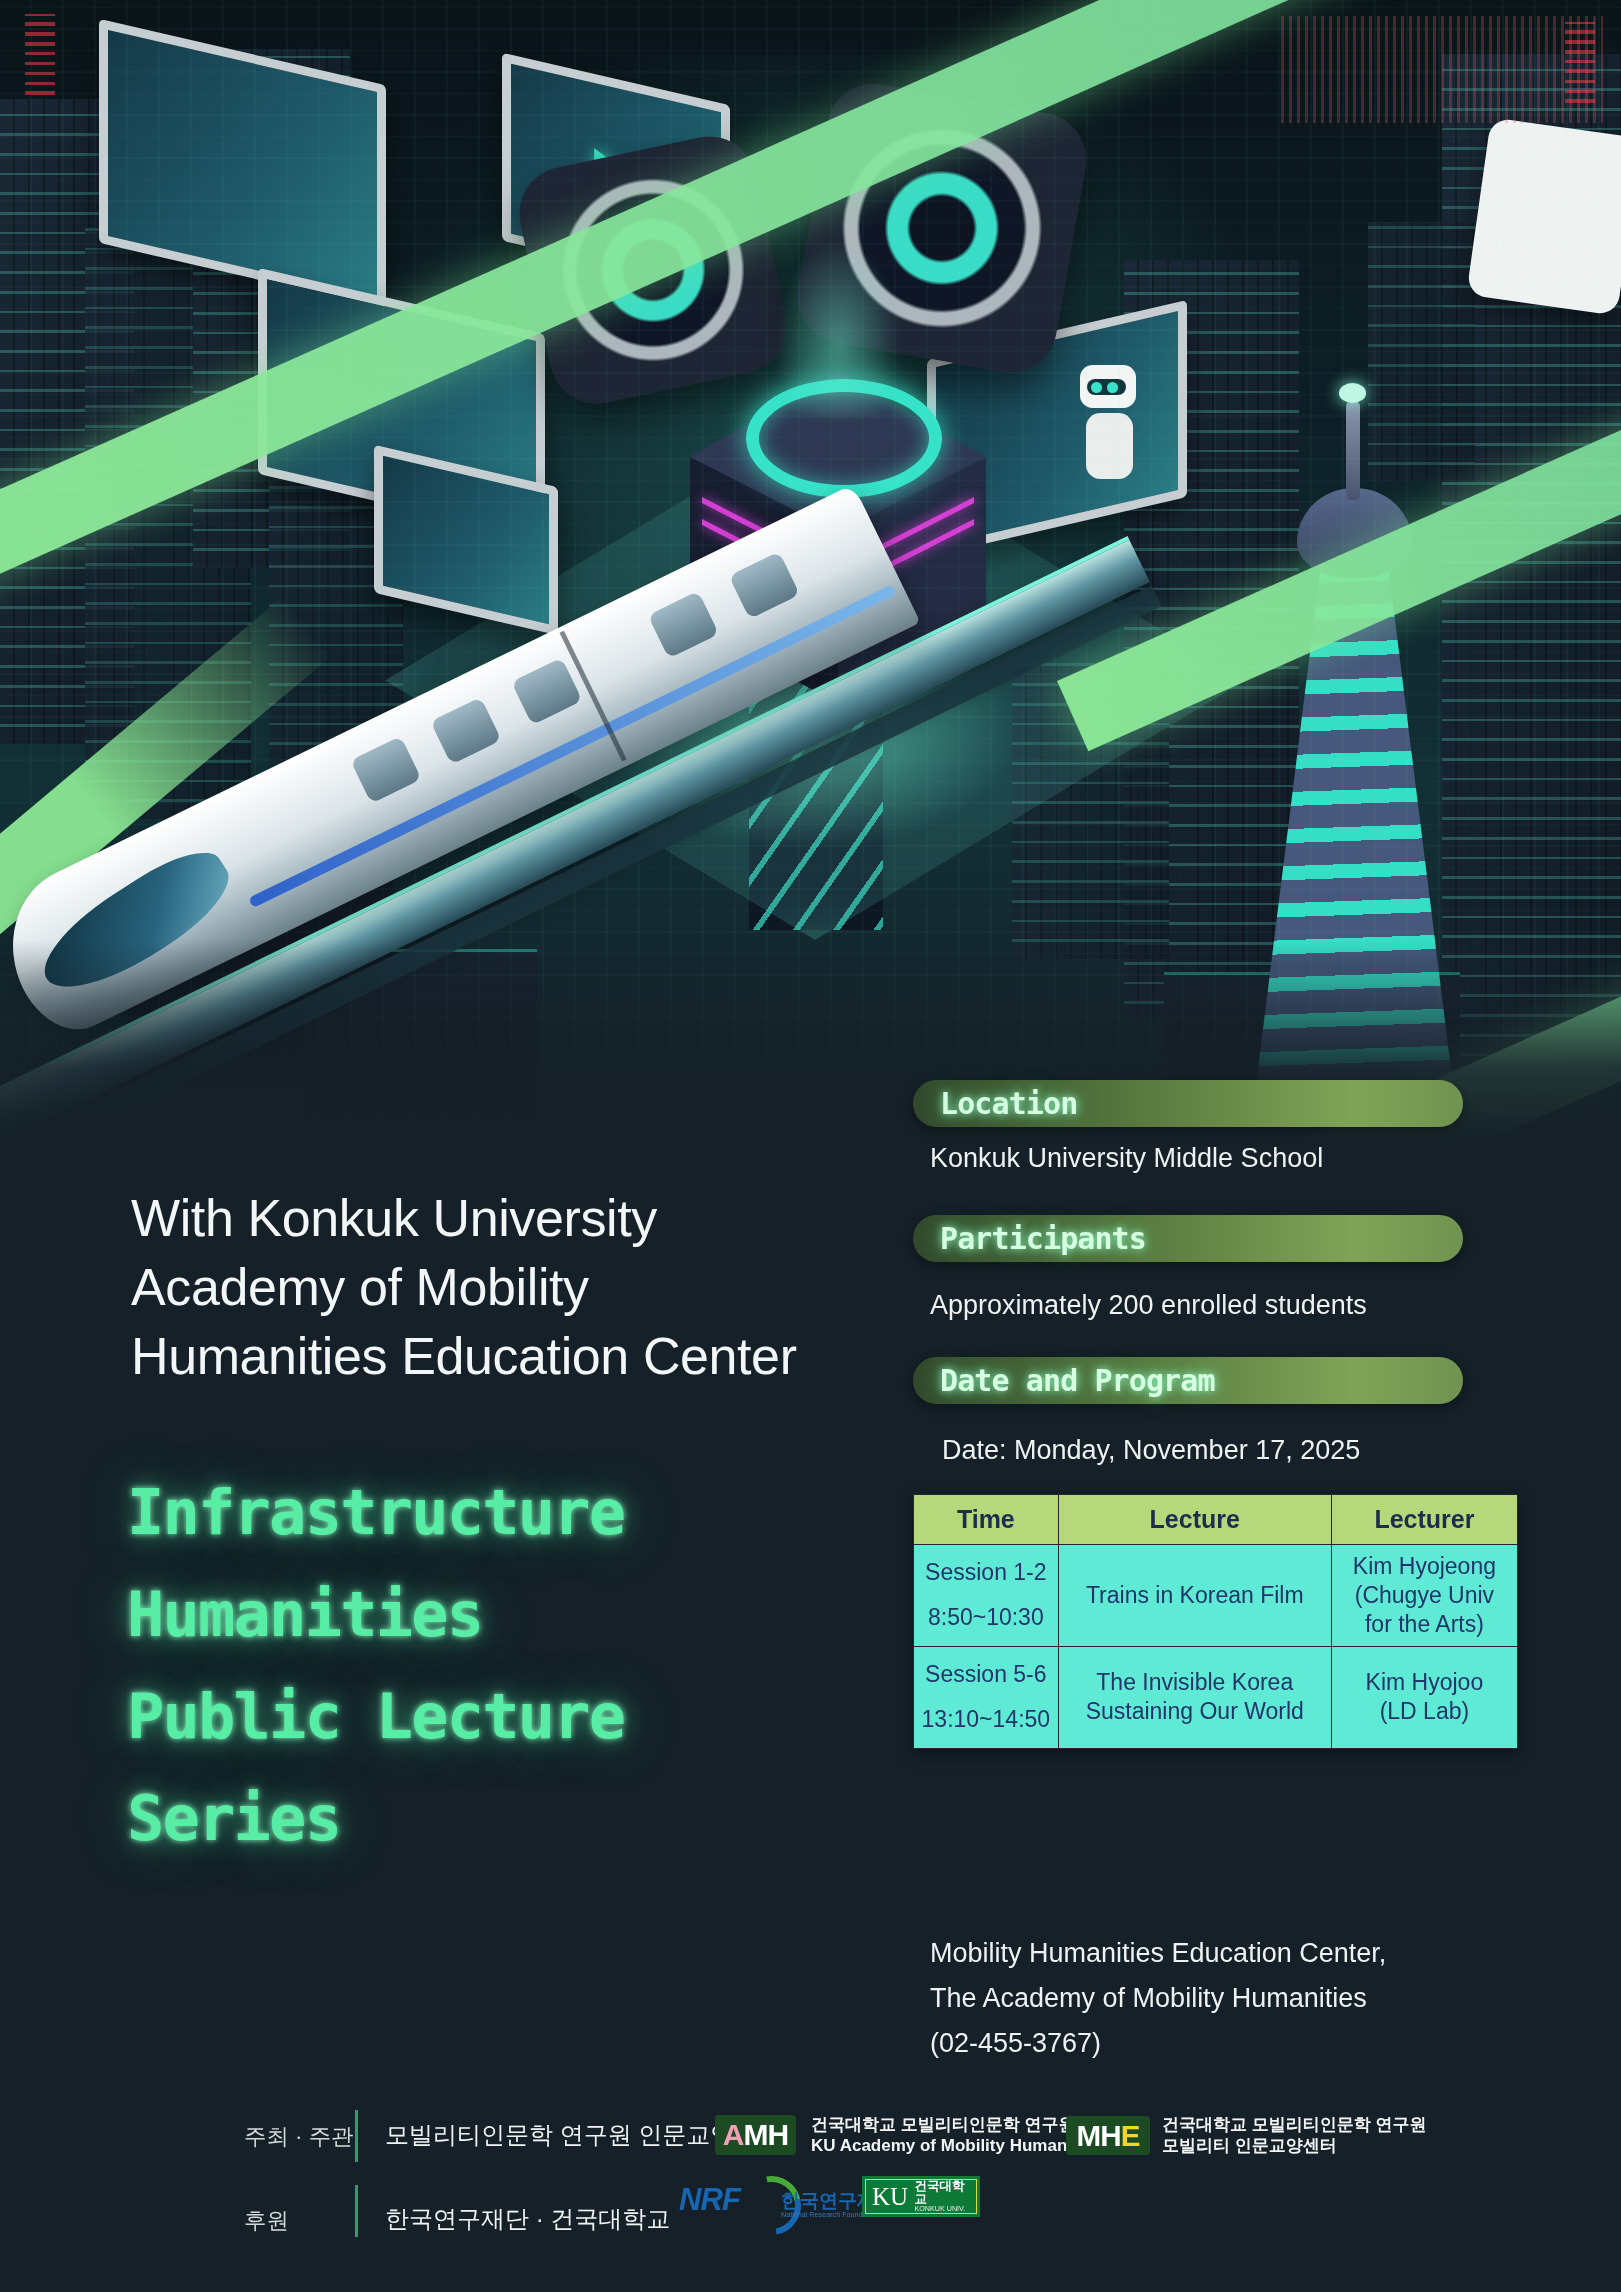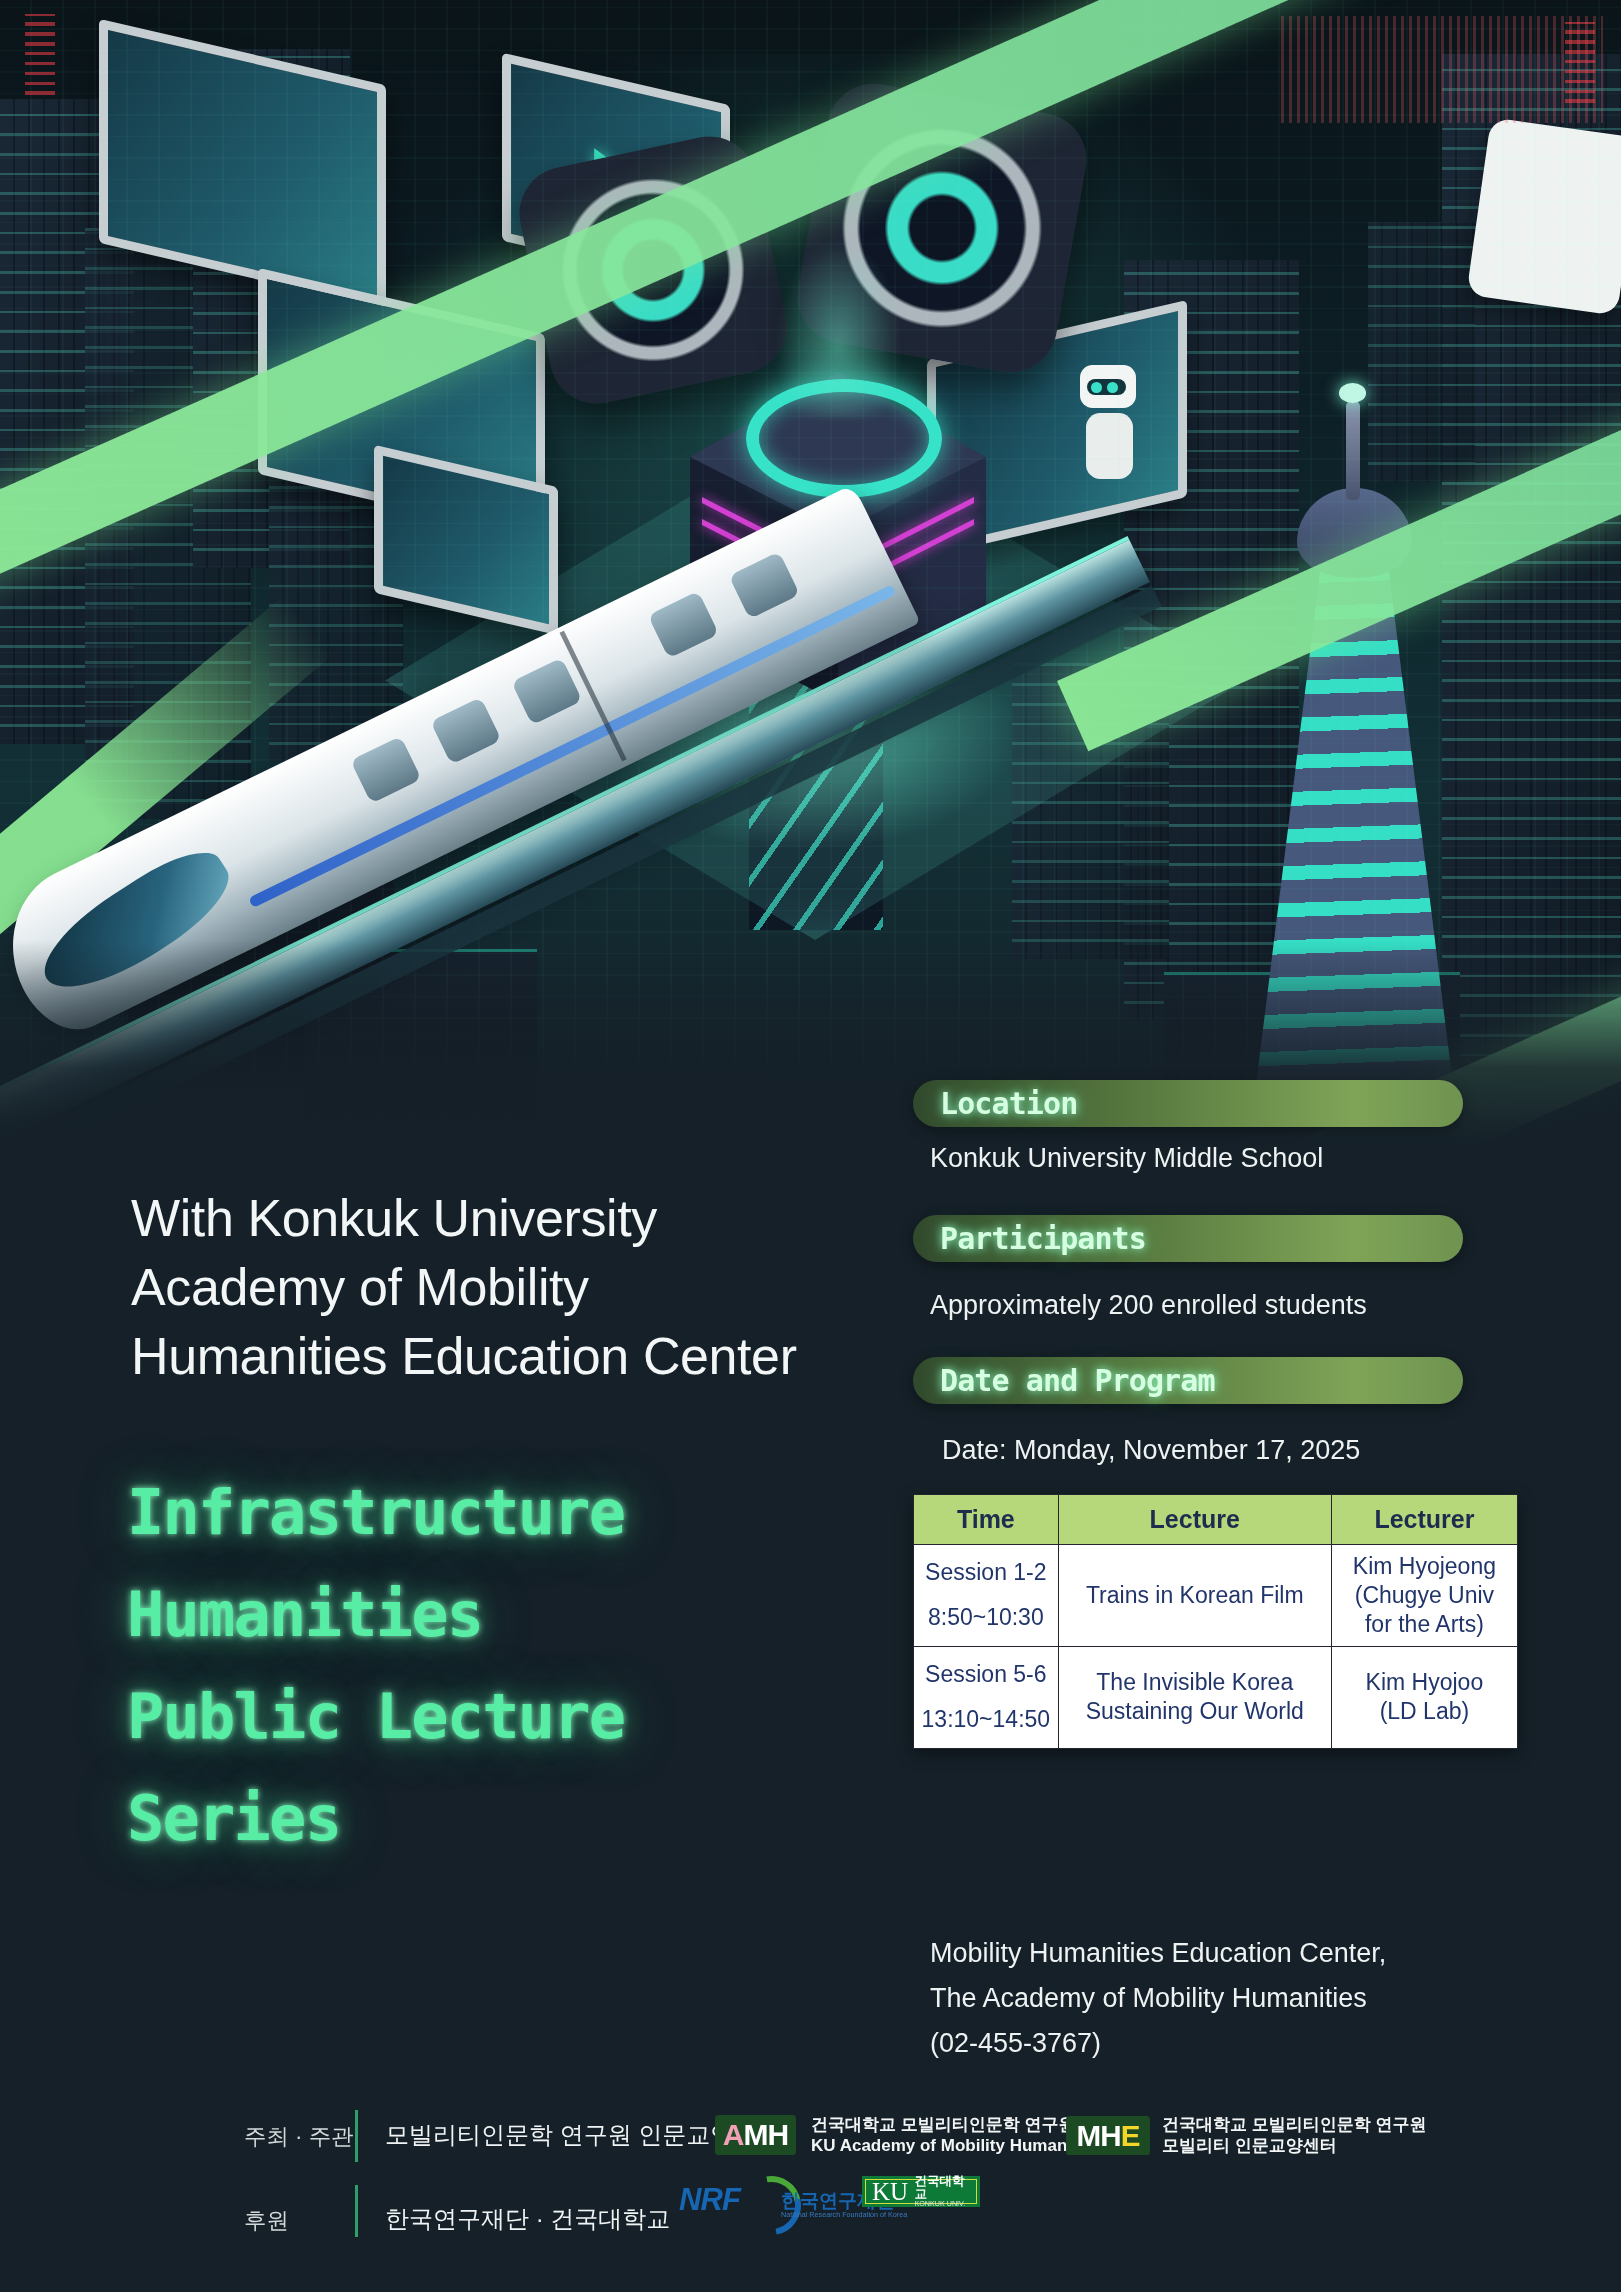--- a/index.html
+++ b/index.html
@@ -101,21 +101,21 @@
         font-weight:bold;font-size:62px;line-height:102px;color:#57eda5;letter-spacing:-1.8px;
         text-shadow:0 0 6.3px rgba(140,255,195,.9),0 0 23px rgba(80,240,165,.55),0 0 57px rgba(80,240,165,.35);}
   .pill{position:absolute;left:913px;width:550px;height:47px;border-radius:24px;
         background:linear-gradient(90deg,#31492c 0%,#597a40 42%,#7fa457 80%,#6f9350 100%);
         box-shadow:0 3.6px 12.5px rgba(0,0,0,.35);}
   .pill span{display:block;padding-left:27px;line-height:47px;font-family:"DejaVu Sans Mono",monospace;
         font-weight:bold;font-size:30px;color:#d6ffe2;letter-spacing:-0.9px;
         text-shadow:0 0 8px rgba(150,255,200,.95),0 0 19.7px rgba(100,240,170,.55);}
   .val{position:absolute;left:930px;color:#eef2f2;font-size:27px;font-weight:400;}
   .schedule{position:absolute;left:913px;top:1494px;width:605px;border-collapse:collapse;
-        table-layout:fixed;background:#ffffff;box-shadow:0 5.4px 16px rgba(0,0,0,.4);}
+        table-layout:fixed;background:#5eead4;box-shadow:0 5.4px 16px rgba(0,0,0,.4);}
   .schedule th,.schedule td{border:1.8px solid #23262f;text-align:center;vertical-align:middle;}
   .schedule th{background:#b6d87b;color:#1e2c4e;font-size:25px;font-weight:bold;height:47px;}
   .schedule td{color:#21356b;font-size:23px;font-weight:500;line-height:29px;padding:5.4px 3.6px;}
   .schedule td span{display:block;}
   .schedule .c-time{width:143px;}
   .schedule .c-lect{width:270px;}
   .schedule .c-lecr{width:184px;}
   .schedule td.time span{padding:8px 0;}
   .r1{height:93px;} .r2{height:111px;} .r3{height:93px;}
   .contact-lines{position:absolute;left:930px;top:1931px;color:#eef2f2;font-size:27px;line-height:45px;}
@@ -133,21 +133,21 @@
         font-size:29.6px;font-weight:bold;letter-spacing:-0.9px;}
   .mhe-box .mh{color:#ffffff;} .mhe-box .e{color:#f3d62a;}
   .logo-lines{position:absolute;color:#f4f6f6;font-size:17px;font-weight:bold;line-height:20.6px;}
   .nrf-text{position:absolute;left:679px;top:2182px;color:#1766b2;font-size:31px;font-weight:bold;
         font-style:italic;letter-spacing:-0.9px;}
   .nrf-swoosh{position:absolute;left:742px;top:2176px;width:47px;height:47px;border-radius:50%;
         border:6.3px solid transparent;border-top-color:#49a838;border-right-color:#1766b2;
         transform:rotate(35deg);}
   .nrf-name{position:absolute;left:781px;top:2188px;color:#1766b2;font-size:19px;font-weight:bold;}
   .nrf-cap{position:absolute;left:781px;top:2210px;color:#3a7abf;font-size:7.2px;}
-  .ku-box{position:absolute;left:862px;top:2176px;width:118px;height:31px;background:#0e7a38;
+  .ku-box{position:absolute;left:862px;top:2176px;width:118px;height:41px;background:#0e7a38;
         padding:2.7px;box-sizing:border-box;}
   .ku-inner{border:1.8px solid #cfe03e;height:100%;box-sizing:border-box;display:flex;
         align-items:center;gap:6.3px;padding:0 6.3px;}
   .ku-logo{font-family:"Liberation Serif",serif;font-size:25px;color:#fff;}
   .ku-name{color:#fff;font-size:12.5px;font-weight:bold;line-height:12.5px;}
   .ku-cap{color:#e9efe2;font-size:7.2px;line-height:8px;}
 </style>
 </head>
 <body>
 

